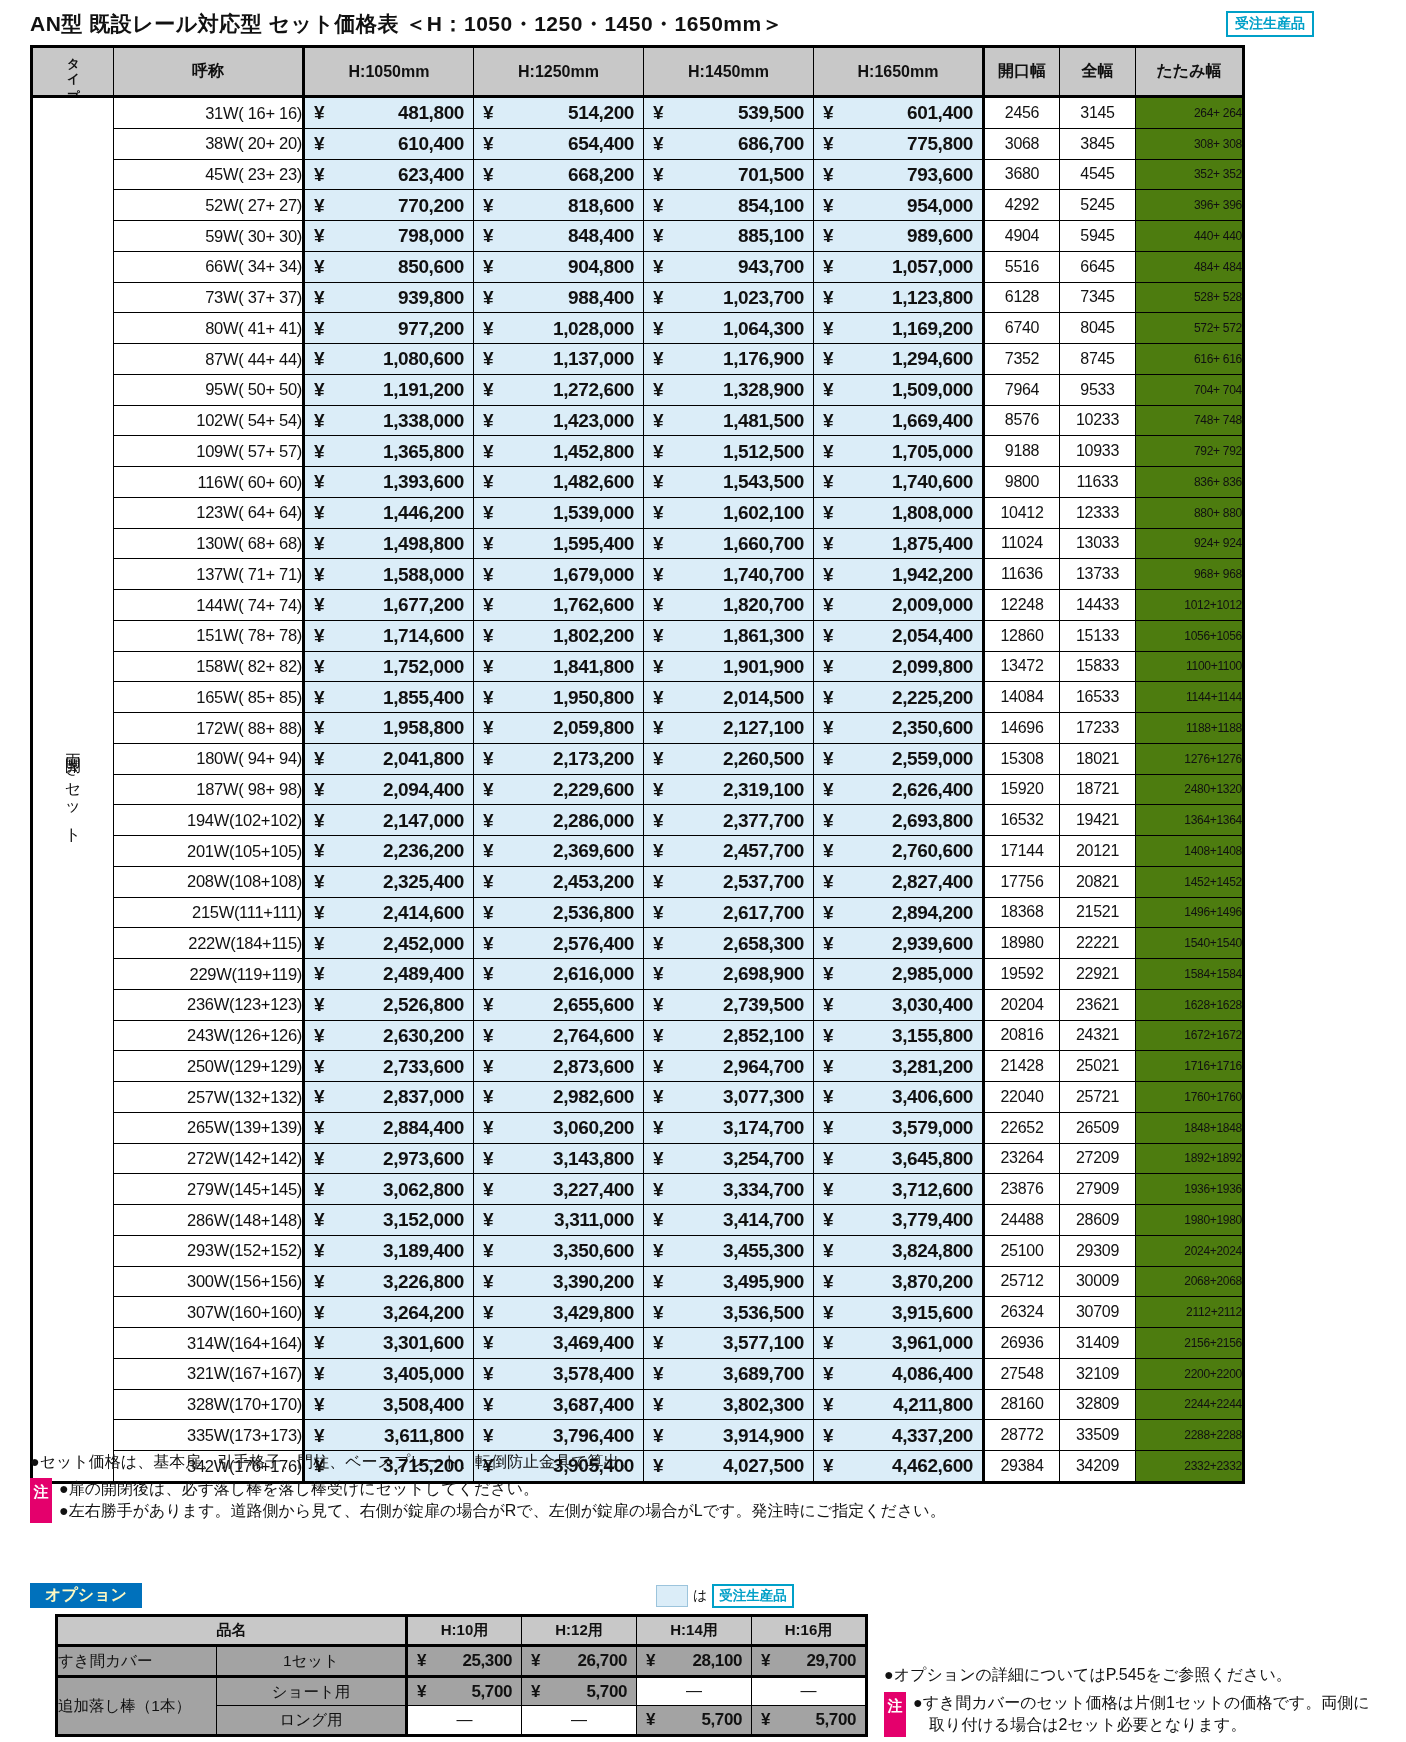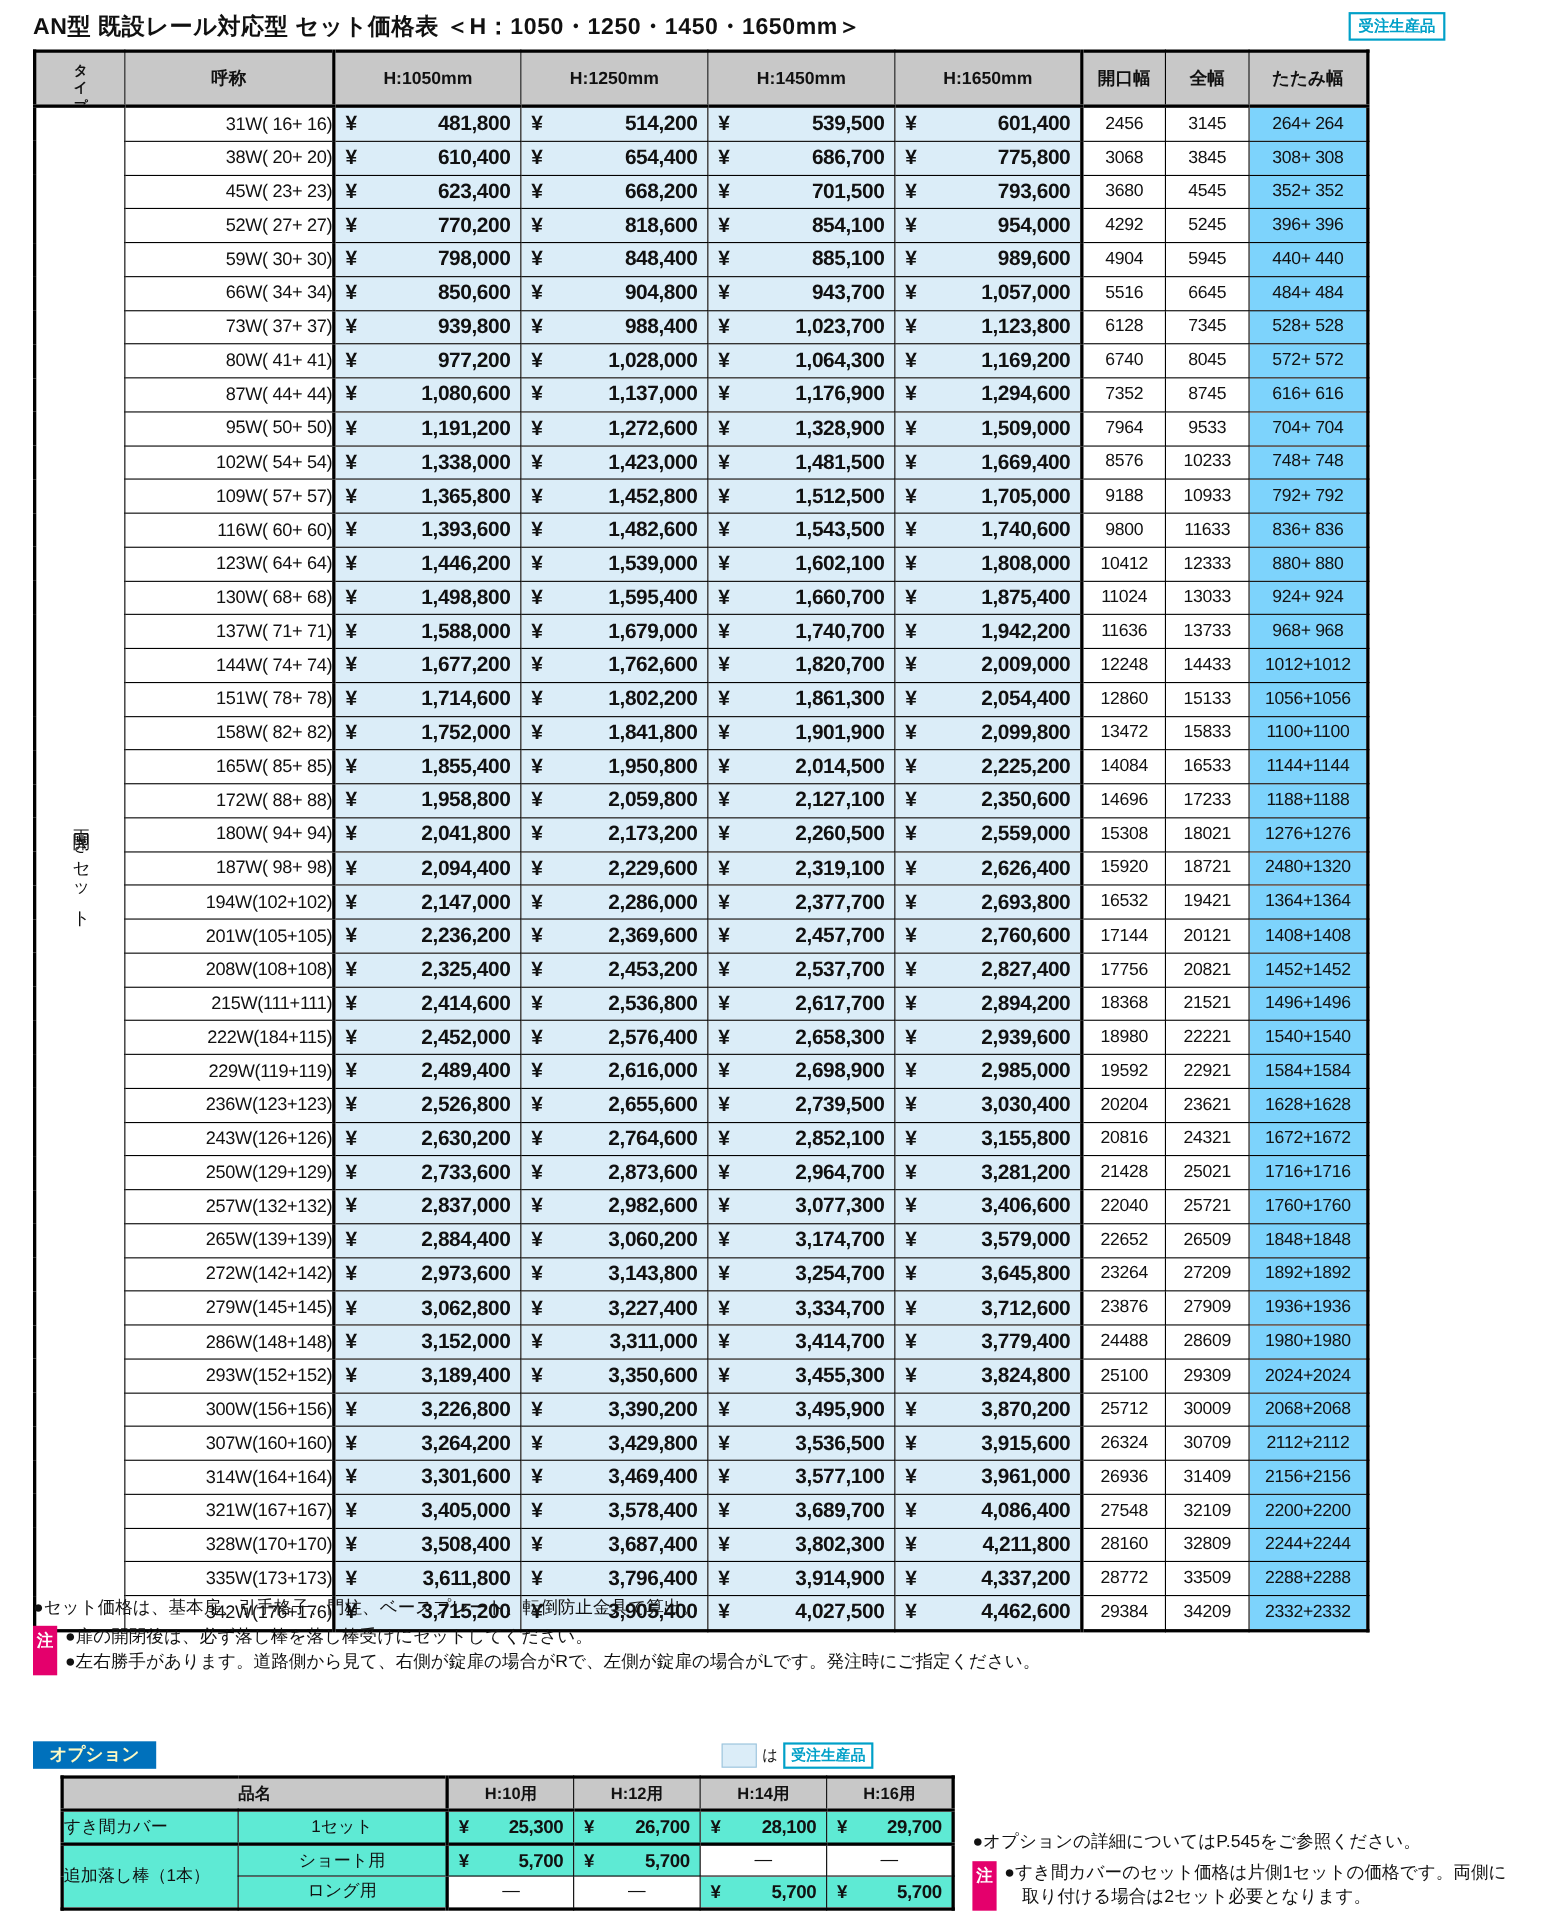--- a/index.html
+++ b/index.html
@@ -31,21 +31,21 @@
   .vhead{writing-mode:vertical-rl;margin:0 auto;font-size:12.5px;letter-spacing:1px;font-weight:bold;}
   .c-type{background:#fff;}
   .vtext{writing-mode:vertical-rl;margin:0 auto;font-size:16px;letter-spacing:4px;font-weight:normal;}
   .c-name{
     background:#fff;text-align:right;padding-right:26px;white-space:pre;
     font-size:16.5px;letter-spacing:-.3px;
   }
   .c-price{background:#DBEDF8;font-weight:bold;font-size:19px;letter-spacing:-.4px;}
   .pwrap{display:flex;justify-content:space-between;align-items:center;padding:0 9px;}
   .c-dim{background:#fff;text-align:center;font-size:16px;letter-spacing:-.3px;}
-  .c-fold{background:#7dd3fc;text-align:center;padding-right:15px;white-space:pre;font-size:16px;letter-spacing:-.3px;}
+  .c-fold{background:#4d7c0f;text-align:right;padding-right:15px;white-space:pre;font-size:12px;letter-spacing:-.3px;}
   
   .notes{position:absolute;left:30px;top:1451px;font-size:16px;line-height:22.5px;}
   .notes .lead{margin:0 0 4px 0;white-space:nowrap;}
   .note-flex{display:flex;align-items:stretch;}
   .note-tag{
     width:22px;background:#E4006C;color:#fff;font-size:15px;font-weight:bold;
     text-align:center;padding-top:3px;margin-right:7px;flex:0 0 auto;
   }
   .note-items div{white-space:nowrap;}
   
@@ -58,21 +58,21 @@
   .legend .mto-badge2{
     border:2px solid #00A0C8;color:#00A0C8;font-size:13.5px;font-weight:bold;
     padding:1px 5px;background:#fff;white-space:nowrap;
   }
   .opt-table{position:absolute;left:55px;top:1614px;border:3px solid #000;padding-left:32px;}
   .opt-table th,.opt-table td{border:1.5px solid #000;padding:0;overflow:hidden;}
   .opt-table thead th{
     background:#C8C8C8;height:27px;font-size:15px;font-weight:bold;text-align:center;
     border-bottom:3px solid #000;
   }
-  .opt-table tbody td{height:27.5px;font-size:15.5px;line-height:1;background:#5eead4;}
+  .opt-table tbody td{height:27.5px;font-size:15.5px;line-height:1;background:#a3a3a3;}
   .o-name{padding-left:12px;text-align:left;}
   .o-var{padding-left:14px;text-align:center;}
   .opt-table .c-price{font-size:17px;}
   .opt-table .dash{text-align:center;background:#fff;font-size:16px;}
   .opt-notes{position:absolute;left:884px;top:1664px;font-size:16px;line-height:22.5px;}
   .opt-notes .lead{margin:0 0 5px 0;white-space:nowrap;}
   .opt-notes .cont{padding-left:16px;}
 </style>
 </head>
 <body>

